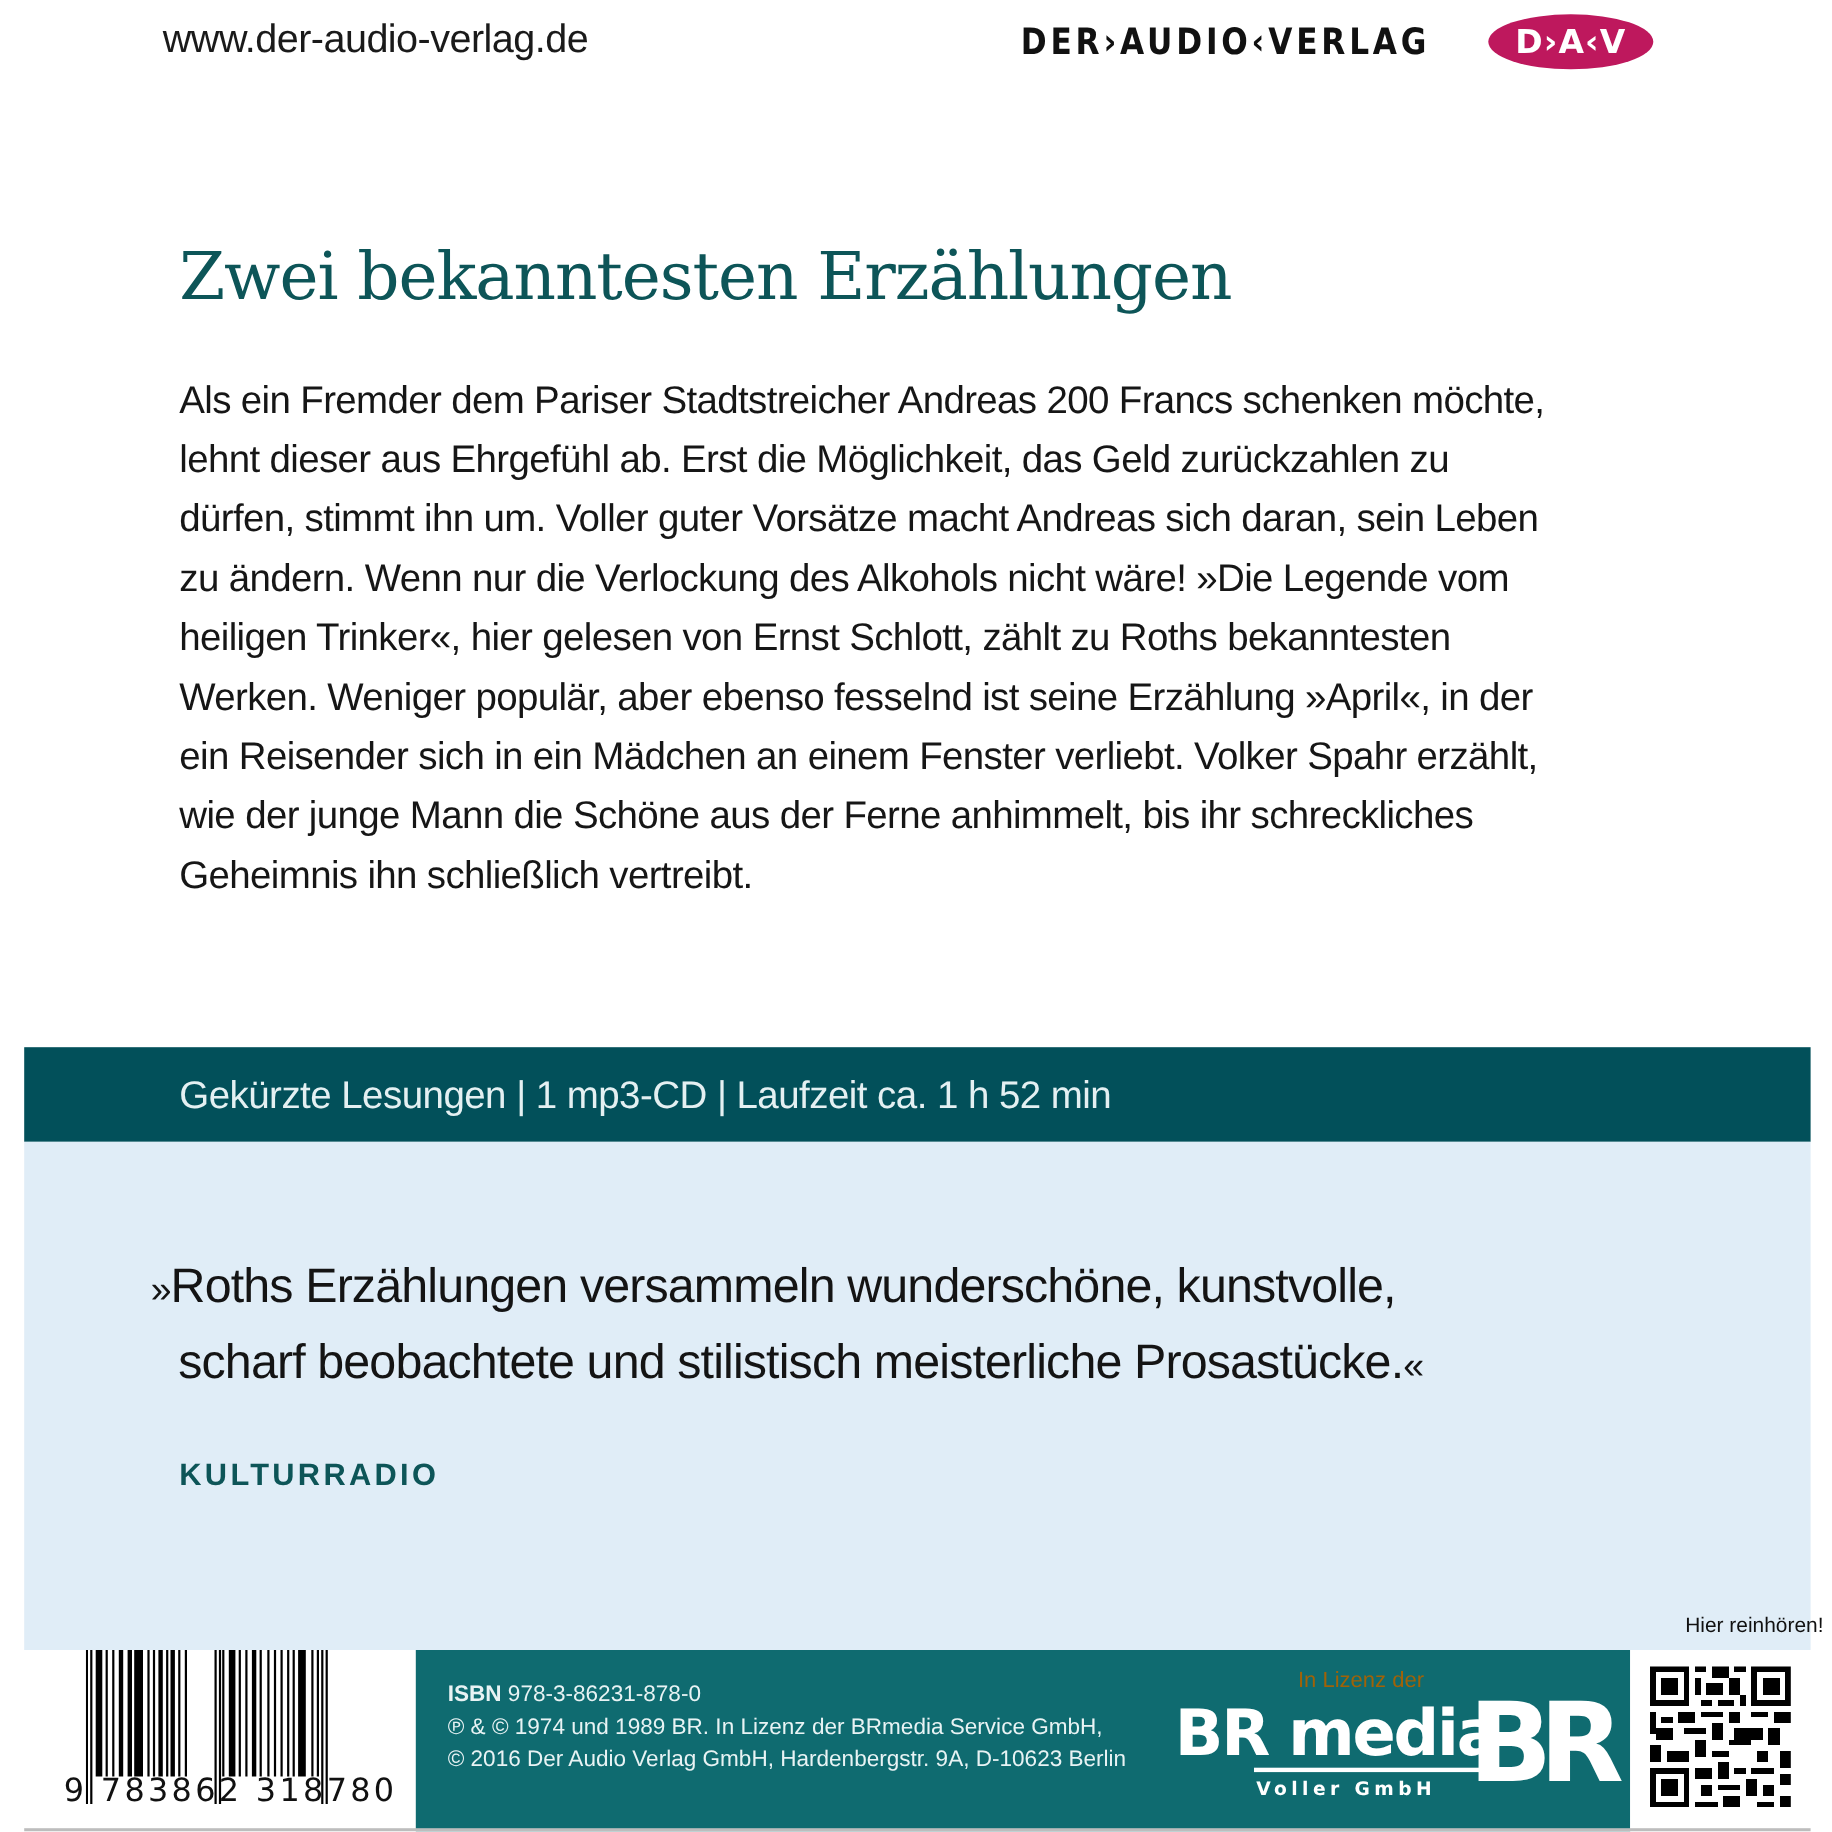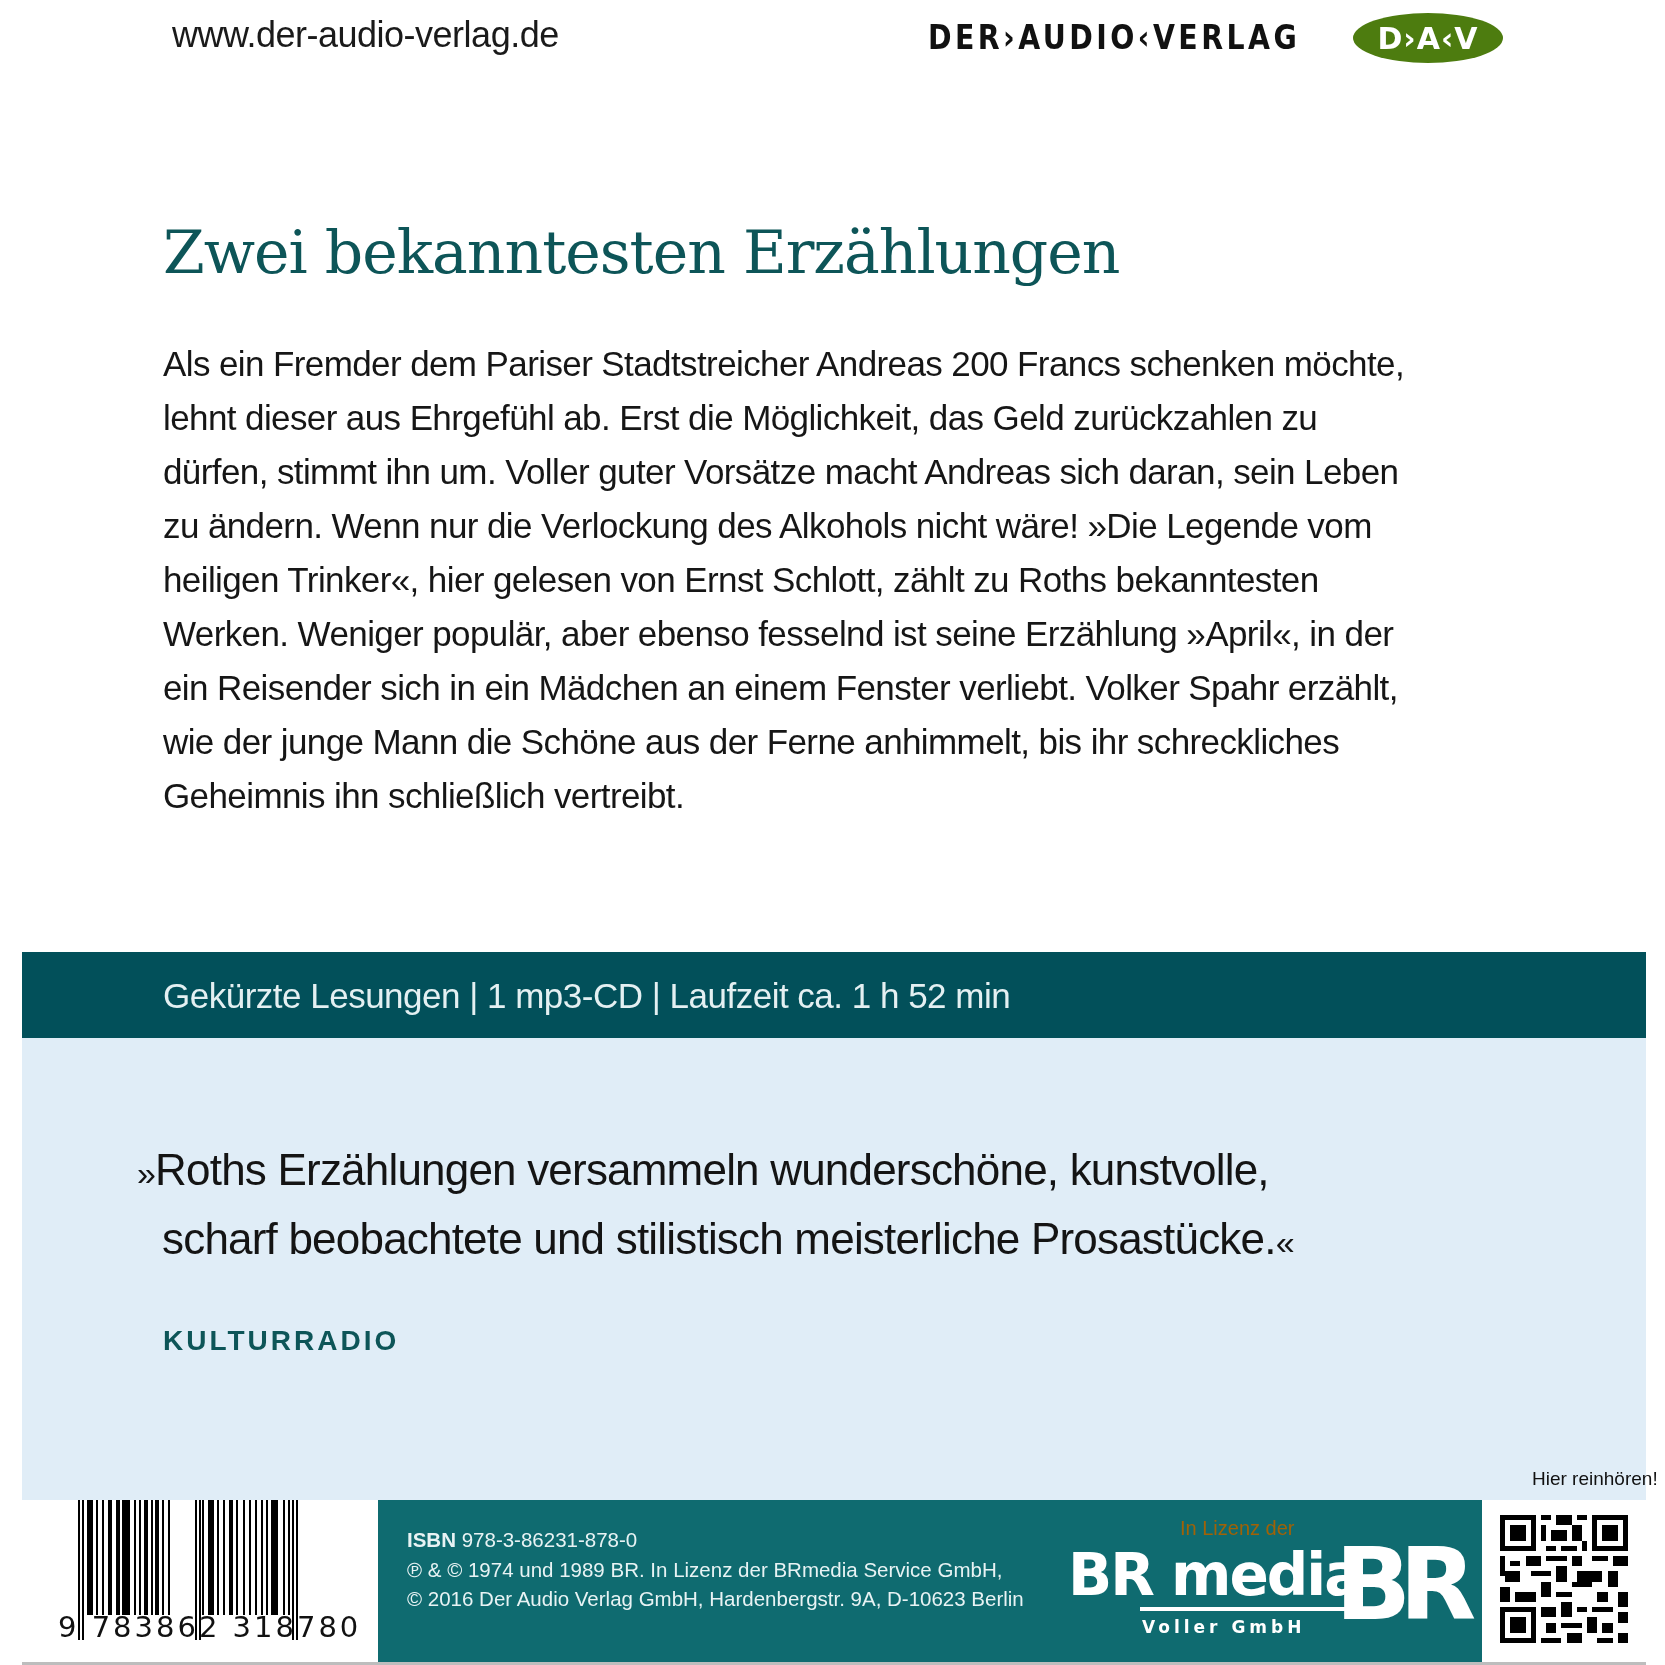--- a/index.html
+++ b/index.html
@@ -1,20 +1,20 @@
 <!DOCTYPE html>
 <html><head>
 <meta charset="utf-8">
 <style>
   html, body { margin:0; padding:0; }
   body { width:1665px; height:1665px; background:#ffffff; position:relative; overflow:hidden; font-family:"Liberation Sans", sans-serif; color:#1a1a1a; }
   .abs { position:absolute; }
-  #site-url { left:172px; top:14px; font-size:36px; color:#1a1a1a; letter-spacing:-0.5px; }
+  #site-url { left:148px; top:14px; font-size:36px; color:#1a1a1a; letter-spacing:-0.5px; }
   #brand-wordmark { left:928px; top:18px; font-size:33px; font-weight:bold; letter-spacing:4px; color:#111; font-family:"DejaVu Sans", sans-serif; transform:scaleX(0.86); transform-origin:left center; white-space:nowrap; }
-  #dav-logo { left:1353px; top:13px; width:150px; height:50px; border-radius:50%; background:#4d7c0f; color:#fff; font-weight:bold; font-size:30px; display:flex; align-items:center; justify-content:center; font-family:"DejaVu Sans", sans-serif; letter-spacing:1px; }
+  #dav-logo { left:1353px; top:13px; width:150px; height:50px; border-radius:50%; background:#be185d; color:#fff; font-weight:bold; font-size:30px; display:flex; align-items:center; justify-content:center; font-family:"DejaVu Sans", sans-serif; letter-spacing:1px; }
   #headline { left:163px; top:217px; font-family:"DejaVu Serif", serif; font-size:60px; color:#0d5558; letter-spacing:-1px; white-space:nowrap; }
   #body-text { left:163px; top:316px; width:1350px;margin-top:21px; }
   #body-text .line { font-size:35px; line-height:54px; white-space:nowrap; letter-spacing:-0.6px; color:#161616; }
   #info-band { left:22px; top:952px; width:1624px; height:86px; background:#02505a; }
   #info-band-text { left:163px; top:976px; font-size:35px; color:#e4f0f2; letter-spacing:-0.5px; white-space:nowrap; }
   #quote-panel { left:22px; top:1038px; width:1624px; height:462px; background:#e0edf7; }
   #quote { left:137px; top:1137px; }
   #quote .qline { font-size:44px; line-height:66px; letter-spacing:-0.8px; color:#141414; white-space:nowrap; }
   #quote .qmark { font-size:34px; }
   #quote-source { left:163px; top:1325px; font-size:28px; font-weight:bold; letter-spacing:3px; color:#0d5558; }

